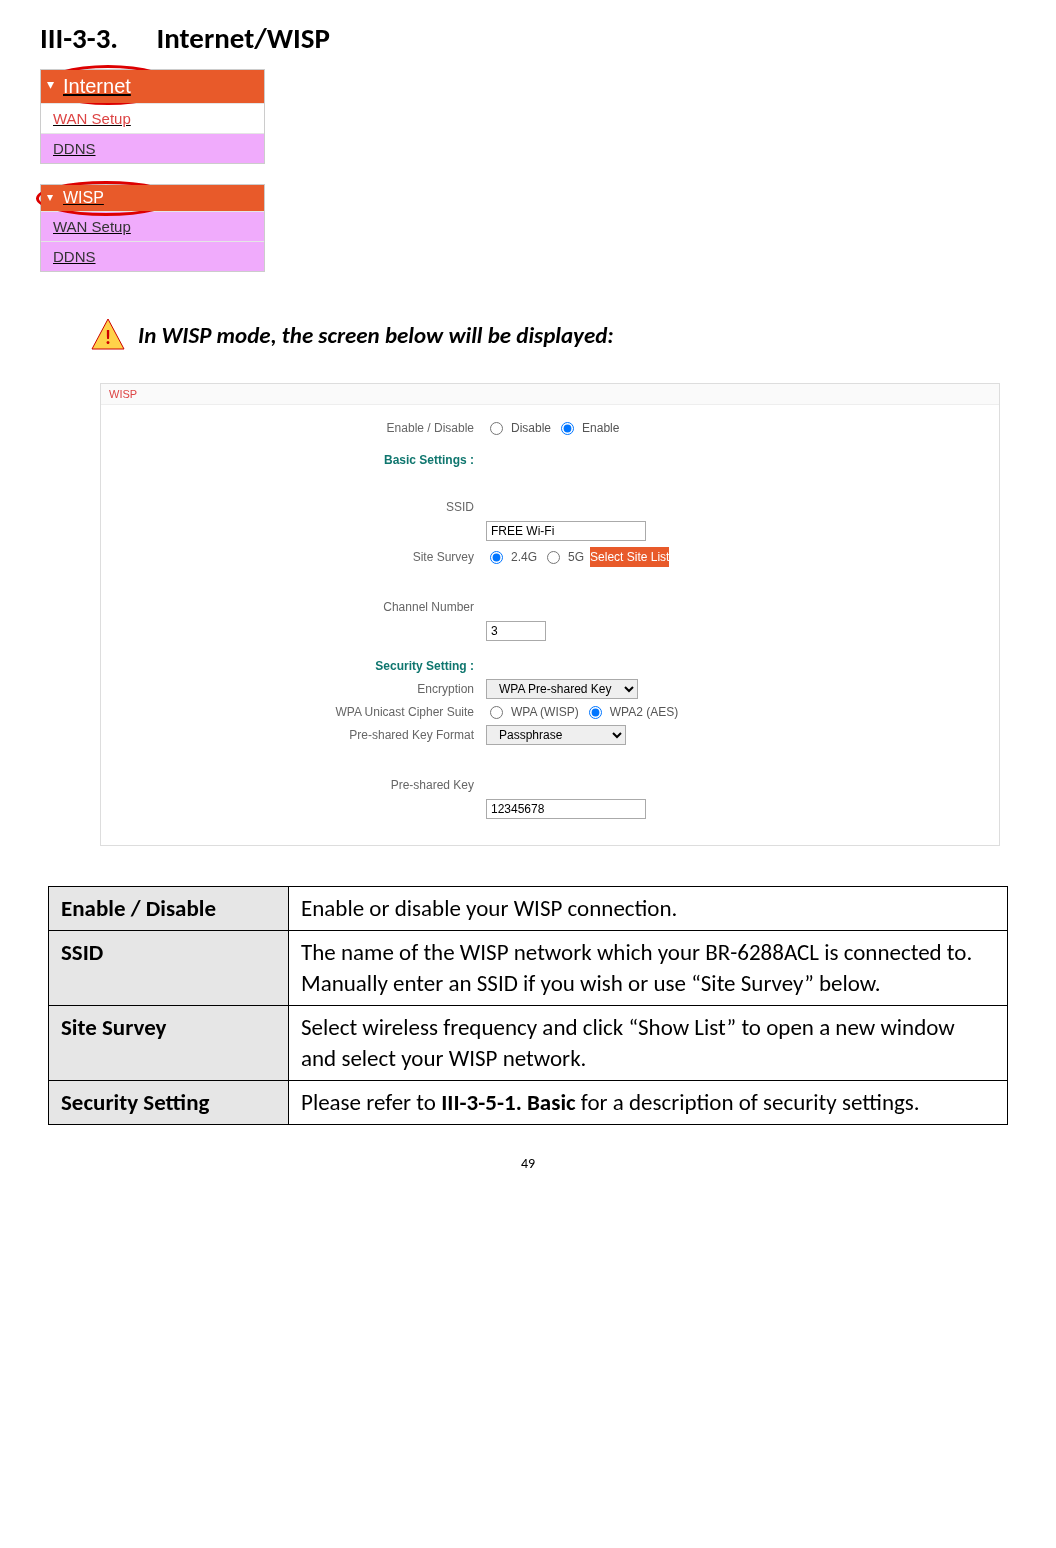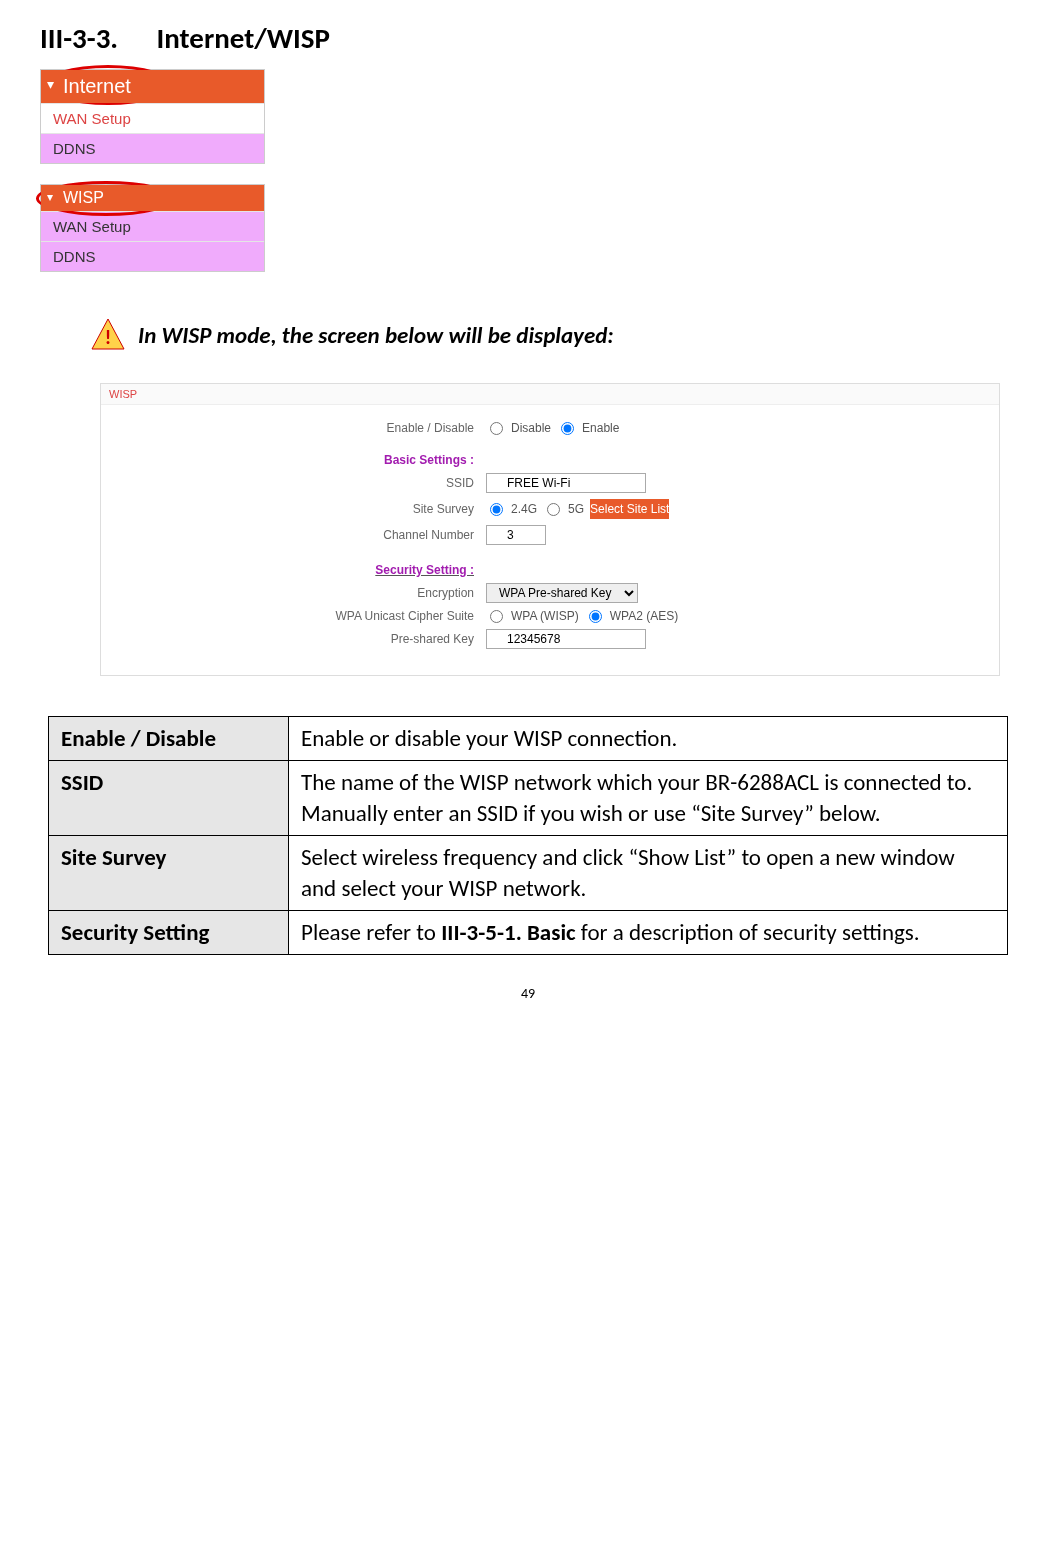--- a/index.html
+++ b/index.html
@@ -1,19 +1,19 @@
 <!DOCTYPE html>
 <html><head>
   <meta charset="utf-8">
   <style>
     * { box-sizing: border-box; margin: 0; padding: 0; }
     body { font-family: Calibri, Arial, sans-serif; width: 1056px; background: #fff; color: #000; padding: 20px 40px; }
     .heading { font-weight: bold; font-size: 29px; margin-bottom: 13px; }
     .heading-num { display: inline-block; width: 110px; }
-    .top-area { display: flex; gap: 30px; margin-bottom: 25px; }
+    .top-area { display: flex; gap: 30px; margin-bottom: 25px; text-decoration: underline; }
     .menu-col { width: 225px; }
     .intro-text { flex: 1; font-size: 24px; line-height: 1.35; }
     .menu-box { border: 1px solid #ccc; margin-bottom: 20px; width: 225px; background: #fff; font-family: Arial, sans-serif; position: relative; }
     .menu-header-big { background: #e85a2a; color: #fff; font-size: 20px; padding: 5px 10px 5px 22px; position: relative; }
     .menu-header-big::before { content: "▾"; position: absolute; left: 6px; top: 6px; font-size: 14px; color: #fff; }
     .menu-header-small { background: #e85a2a; color: #fff; font-size: 16px; padding: 4px 10px 4px 22px; position: relative; }
     .menu-header-small::before { content: "▾"; position: absolute; left: 6px; top: 5px; font-size: 12px; color: #fff; }
     .menu-item { padding: 6px 12px; font-size: 15px; border-top: 1px solid #e5e5e5; background: #f0abfc; color: #333; }
     .menu-item.highlighted { color: #d44; background: #fff; }
     .circle-mark { position: absolute; border: 3px solid #d00; border-radius: 50%; pointer-events: none; }
@@ -21,23 +21,23 @@
     .circle2 { width: 140px; height: 35px; left: -5px; top: -4px; }
     .warn-line { display: flex; align-items: center; gap: 12px; margin: 20px 0 30px 50px; }
     .warn-icon { width: 36px; height: 36px; position: relative; }
     .warn-icon svg { width: 36px; height: 36px; }
     .warn-text { font-style: italic; font-weight: bold; font-size: 23px; }
     .wisp-screen { border: 1px solid #ddd; width: 900px; margin-left: 60px; margin-bottom: 40px; background: #fff; font-family: Arial, sans-serif; font-size: 12px; color: #555; }
     .wisp-title { color: #d44; font-size: 11px; padding: 4px 8px; background: #fafafa; border-bottom: 1px solid #eee; }
     .wisp-body { padding: 10px 20px 20px 20px; }
     .form-row { display: flex; align-items: center; margin: 6px 0; }
     .form-label { width: 365px; text-align: right; padding-right: 12px; color: #666; font-size: 12px; }
-    .form-label.bold { font-weight: bold; color: #a21caf; text-align: right; }
+    .form-label.bold { font-weight: bold; color: #0f766e; text-align: right; }
     .form-ctrl { display: flex; align-items: center; gap: 6px; }
-    .form-ctrl input[type="text"] { border: 1px solid #aaa; padding: 2px 20px; font-size: 12px; width: 160px; }
+    .form-ctrl input[type="text"] { border: 1px solid #aaa; padding: 2px 4px; font-size: 12px; width: 160px; margin-top: 48px; }
     .form-ctrl select { border: 1px solid #aaa; padding: 1px 8px; font-size: 12px; }
     .form-ctrl input[type="radio"] { margin: 0 2px 0 4px; }
     .orange-btn { background: #e85a2a; color: #fff; border: none; padding: 3px 0; font-size: 12px; cursor: pointer; }
     .save-row { text-align: center; margin-top: 20px; }
     .desc-table { border-collapse: collapse; width: 960px; margin: 0 auto 30px auto; font-size: 23px; }
     .desc-table td { border: 1px solid #000; padding: 6px 12px; vertical-align: top; line-height: 1.35; }
     .desc-table td.key { background: #e6e6e6; font-weight: bold; width: 240px; }
     .page-num { text-align: center; font-size: 14px; margin-top: 30px; }
   </style>
 </head>
@@ -105,37 +105,43 @@
         <span>5G</span>
         <button class="orange-btn">Select Site List</button>
       </div>
     </div>
     <div class="form-row">
       <div class="form-label">Channel Number</div>
       <div class="form-ctrl">
           <input type="text" style="width: 60px;" value="3">
         </div>
     </div>
-    <div class="form-row" style="margin-top:18px;text-decoration:underline;">
+    <div class="form-row" style="margin-top:18px;">
       <div class="form-label bold">Security Setting  :</div>
     </div>
     <div class="form-row">
       <div class="form-label">Encryption</div>
       <div class="form-ctrl">
           <select><option>WPA Pre-shared Key</option></select>
         </div>
     </div>
     <div class="form-row">
       <div class="form-label">WPA Unicast Cipher Suite</div>
       <div class="form-ctrl">
         <input type="radio" name="cipher" style="">
         <span>WPA (WISP)</span>
         <input type="radio" name="cipher" checked="" style="">
         <span>WPA2 (AES)</span>
       </div>
+    </div>
+    <div class="form-row">
+      <div class="form-label">Pre-shared Key Format</div>
+      <div class="form-ctrl">
+          <select style="width:140px"><option>Passphrase</option></select>
+        </div>
     </div>
     <div class="form-row">
       <div class="form-label">Pre-shared Key</div>
       <div class="form-ctrl">
           <input type="text" value="12345678" style="">
         </div>
     </div>
   </div>
 </div>
 

